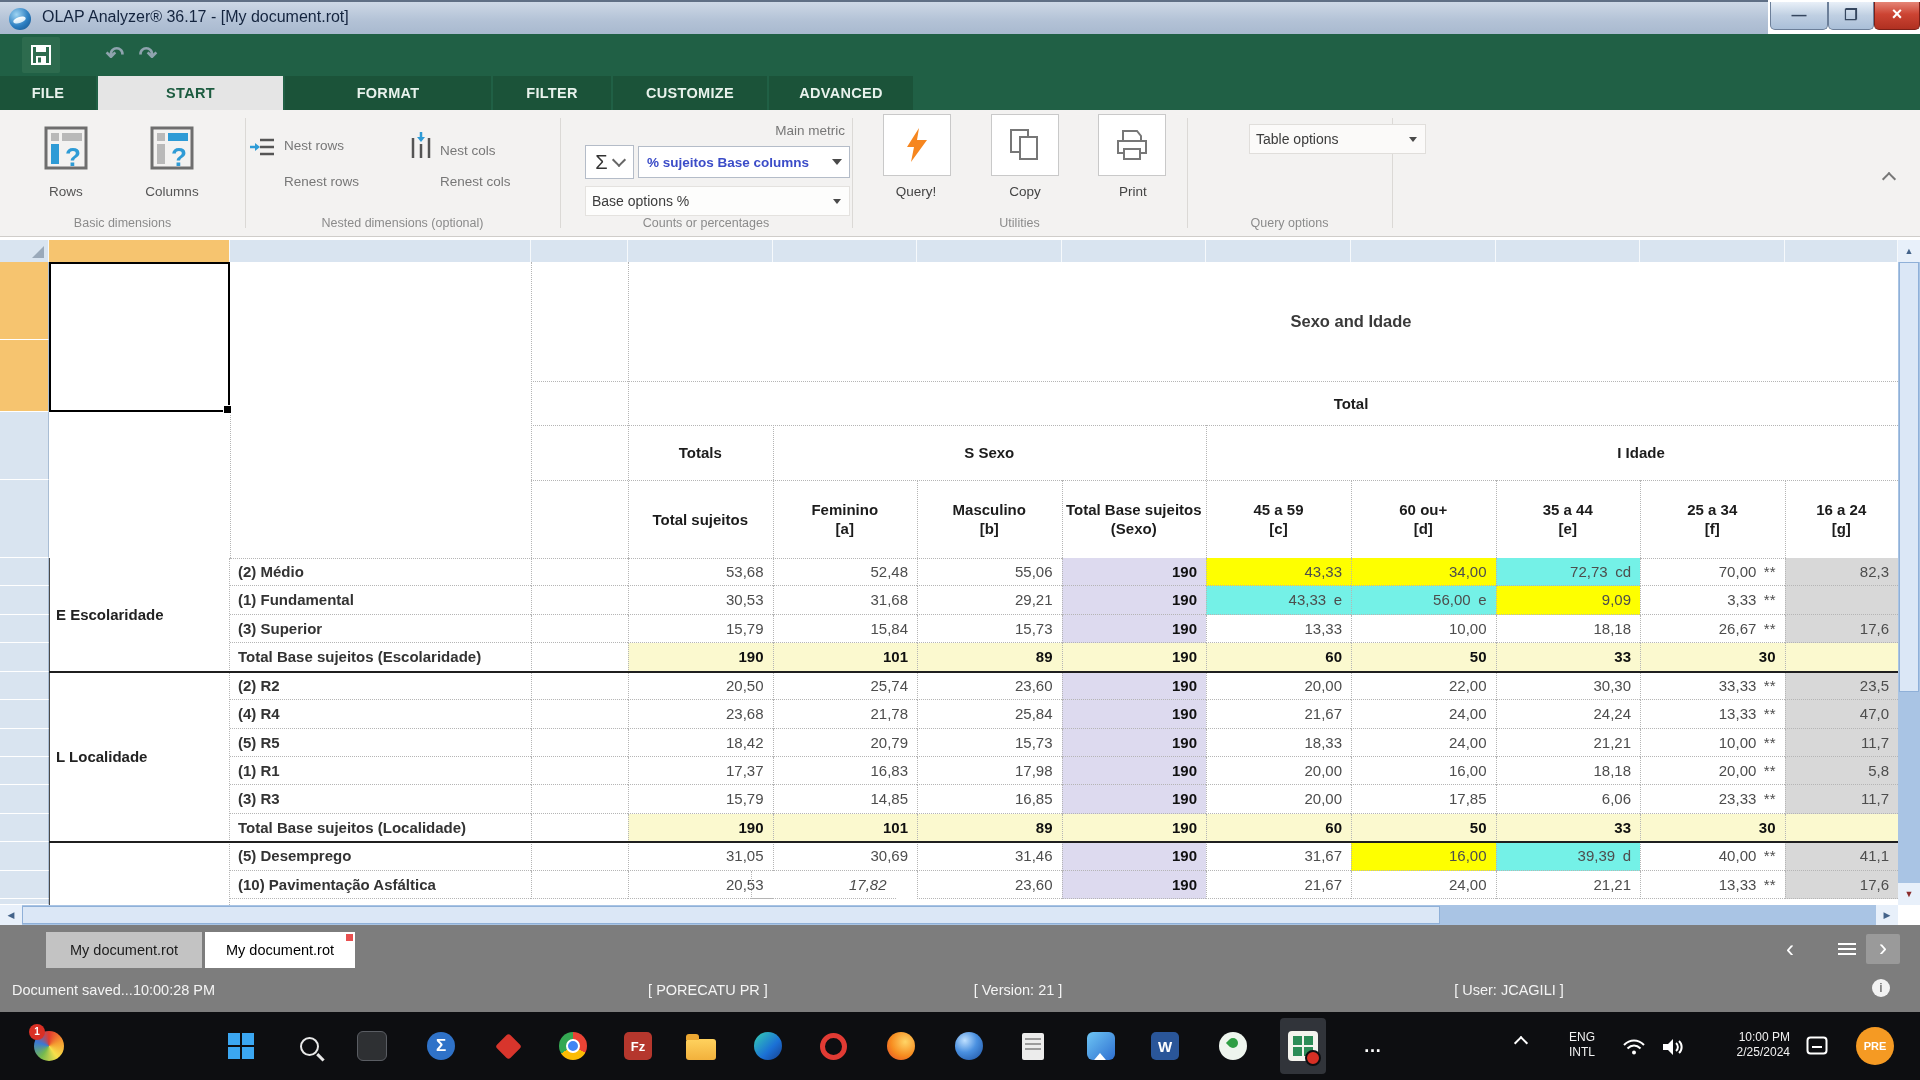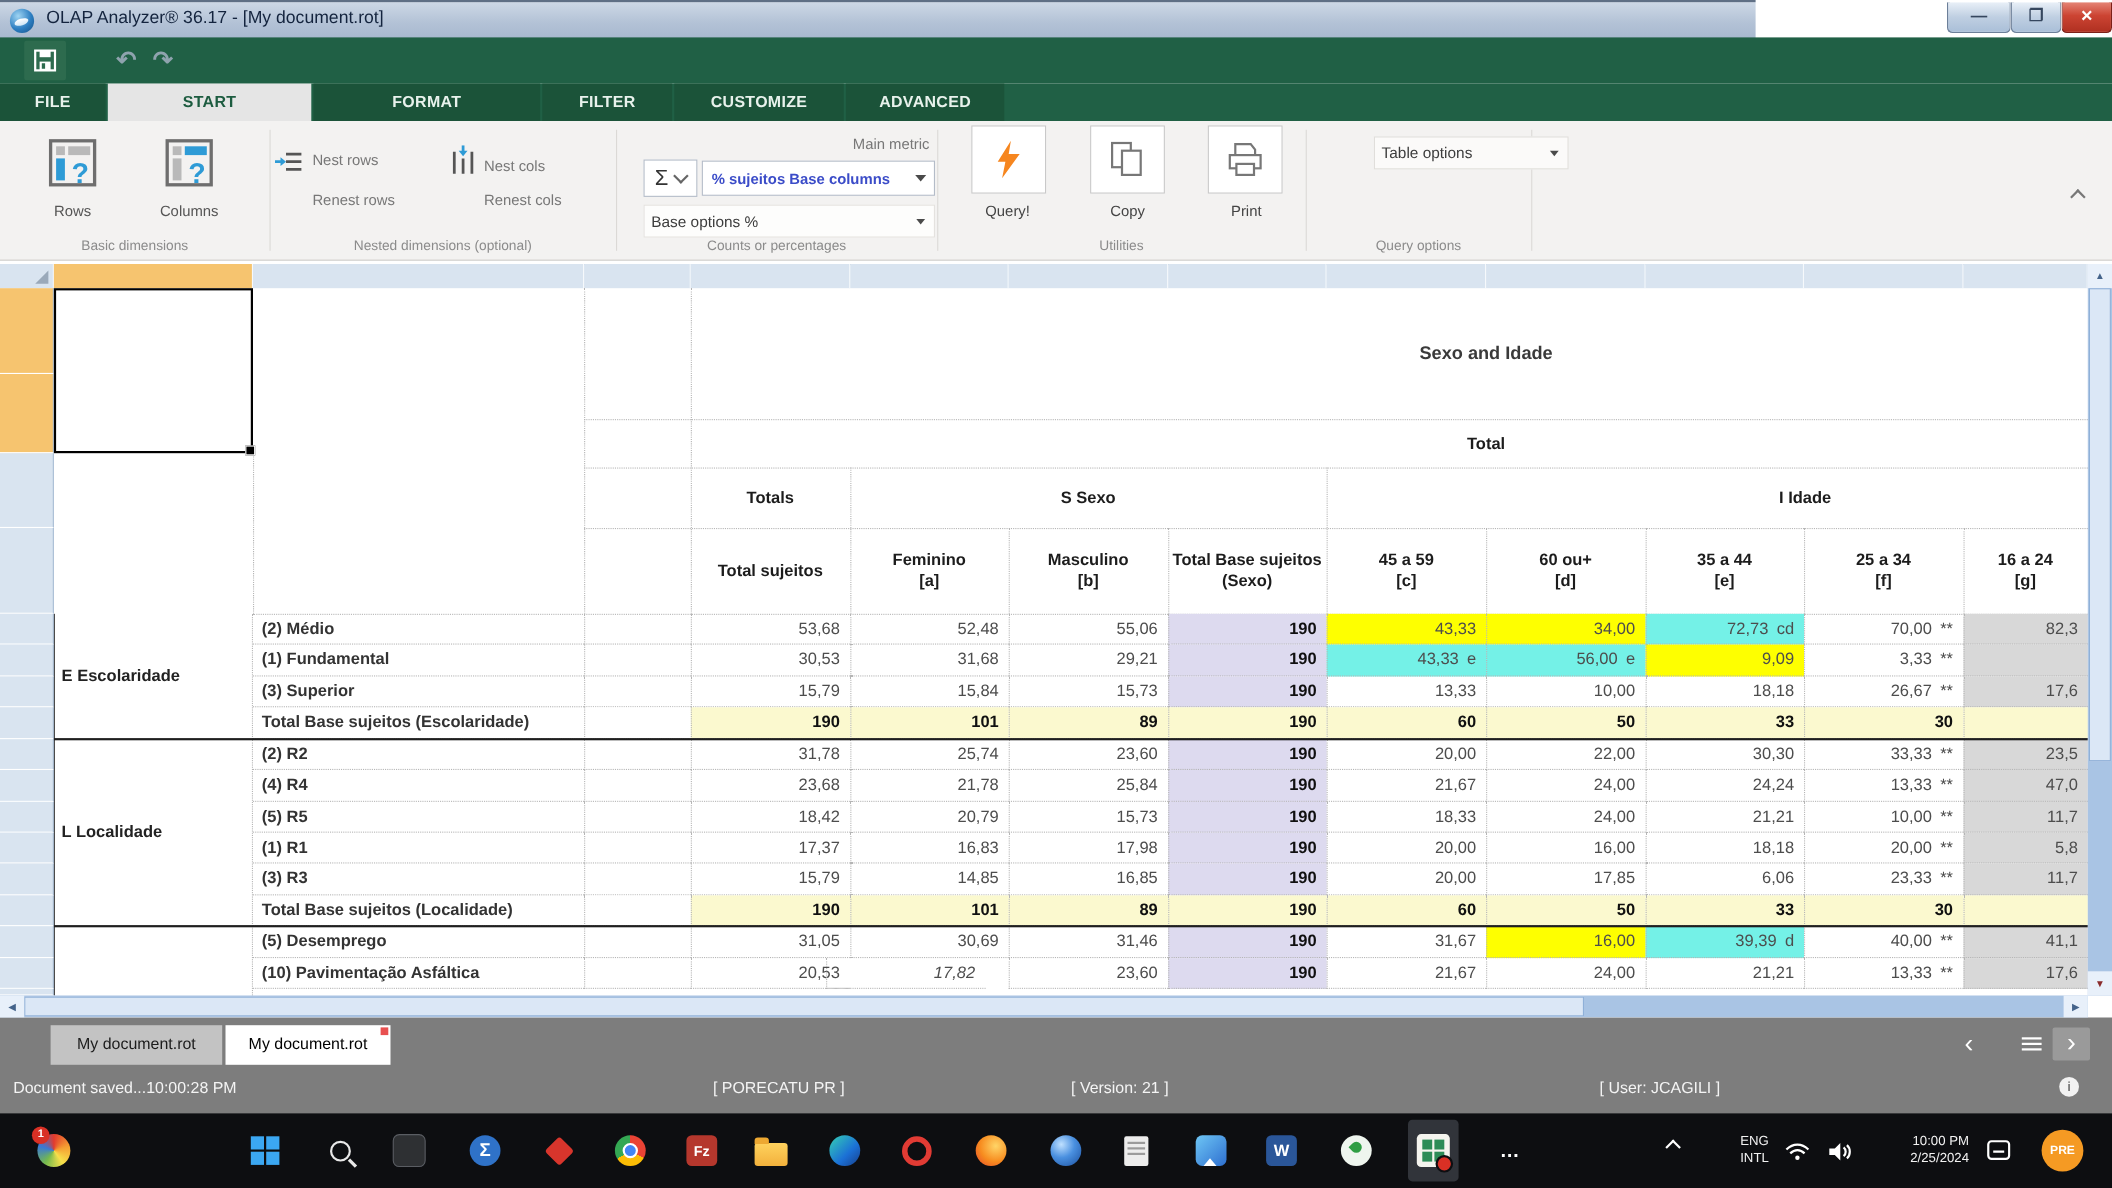--- a/index.html
+++ b/index.html
@@ -2,21 +2,21 @@
 <html><head>
 <meta charset="utf-8">
 <style>
   html,body{margin:0;padding:0;background:#000;}
   .app{position:relative;width:1920px;height:1080px;overflow:hidden;background:#fff;
        font-family:"Liberation Sans",sans-serif;-webkit-font-smoothing:antialiased;}
   .abs{position:absolute;}
   .nowrap{white-space:nowrap;}
 
   
-  .titlebar{position:absolute;left:0;top:0;width:1596px;height:34px;
+  .titlebar{position:absolute;left:0;top:0;width:1768px;height:34px;
     background:linear-gradient(#cdd8e6 0%,#b3c2d6 55%,#a7b8ce 100%);border-top:2px solid #5f6f85;}
   .appicon{position:absolute;left:9px;top:6px;width:22px;height:22px;border-radius:50%;
     background:radial-gradient(circle at 34% 30%,#9fd4f2,#2d7fc2 55%,#134f86);}
   .appicon:after{content:'';position:absolute;left:4px;top:9px;width:13px;height:6px;border-radius:50%;
     background:linear-gradient(#ffffff,#cfe7f7);transform:rotate(-18deg);}
   .wtitle{position:absolute;left:42px;top:6px;font-size:16px;color:#14243e;}
   .winbtn{position:absolute;top:0;height:27px;border:1px solid #6c7f99;border-top:none;border-radius:0 0 5px 5px;
     background:linear-gradient(#e9f0f8,#bfcfe2 50%,#aabfd8);color:#35465e;text-align:center;line-height:25px;font-size:15px;font-weight:bold;}
   .winbtn.close{background:linear-gradient(#e58576,#cc4433 45%,#b03021);color:#fff;border-color:#7c2018;}
 
@@ -116,21 +116,21 @@
   .ic-photos:after{content:'';position:absolute;bottom:-6px;left:2px;border:11px solid transparent;border-bottom:13px solid #fff;}
   .ic-word{width:28px;height:28px;border-radius:5px;background:#2a5699;color:#fff;font-weight:bold;font-size:15px;
     display:flex;align-items:center;justify-content:center;}
   .ic-maps{width:28px;height:28px;border-radius:50%;background:#eef5ee;position:relative;}
   .ic-maps:after{content:'';position:absolute;left:9px;top:6px;width:10px;height:10px;background:#2f9e44;
     border-radius:50% 50% 50% 0;transform:rotate(45deg);}
   .ic-olap{width:30px;height:30px;background:#f4f4ee;border-radius:4px;display:flex;align-items:center;justify-content:center;}
   .olap-grid{display:grid;grid-template-columns:9px 9px;grid-template-rows:9px 9px;gap:2px;}
   .olap-grid i{background:#2c8c57;display:block;}
   .ic-more{color:#fff;font-size:18px;font-weight:bold;letter-spacing:1px;}
-  .traytxt{color:#f2f2f2;font-size:12px;line-height:15px;text-align:right;}
+  .traytxt{color:#f2f2f2;font-size:12px;line-height:15px;text-align:center;}
   .pre-badge{position:absolute;width:38px;height:38px;border-radius:50%;background:#f59a23;color:#fff;font-weight:bold;
     font-size:11px;display:flex;align-items:center;justify-content:center;}
   .bars i{display:block;width:18px;height:2px;background:#fff;margin:3px 0;}
 </style>
 </head>
 <body>
 
 <div class="app">
 
   <div class="titlebar">
@@ -424,21 +424,21 @@
       <div class=" cell num b bg-cream" style="left: 917px; top: 403.26px; width: 144.5px; height: 28.42px; line-height: 28.42px;">89</div>
       <div class=" cell num b bg-cream" style="left: 1061.5px; top: 403.26px; width: 144.5px; height: 28.42px; line-height: 28.42px;">190</div>
       <div class=" cell num b bg-cream" style="left: 1206px; top: 403.26px; width: 145px; height: 28.42px; line-height: 28.42px;">60</div>
       <div class=" cell num b bg-cream" style="left: 1351px; top: 403.26px; width: 144.5px; height: 28.42px; line-height: 28.42px;">50</div>
       <div class=" cell num b bg-cream" style="left: 1495.5px; top: 403.26px; width: 144.5px; height: 28.42px; line-height: 28.42px;">33</div>
       <div class=" cell num b bg-cream" style="left: 1640px; top: 403.26px; width: 144.5px; height: 28.42px; line-height: 28.42px;">30</div>
       <div class=" cell num b bg-cream" style="left: 1784.5px; top: 403.26px; width: 113.5px; height: 28.42px; line-height: 28.42px;"></div>
       <div class="dimbox" style="top: 318px; height: 113.68px;">E Escolaridade</div>
       <div class=" cell" style="left: 230px; top: 431.68px; width: 301px; height: 28.42px; line-height: 28.42px; padding-left: 8px; font-weight: bold; color: rgb(51, 51, 51); border-left: none;">(2) R2</div>
       <div class=" cell" style="left: 531px; top: 431.68px; width: 97px; height: 28.42px;"></div>
-      <div class=" cell num" style="left: 628px; top: 431.68px; width: 144.5px; height: 28.42px; line-height: 28.42px;">31,78</div>
+      <div class=" cell num" style="left: 628px; top: 431.68px; width: 144.5px; height: 28.42px; line-height: 28.42px;">20,50</div>
       <div class=" cell num" style="left: 772.5px; top: 431.68px; width: 144.5px; height: 28.42px; line-height: 28.42px;">25,74</div>
       <div class=" cell num" style="left: 917px; top: 431.68px; width: 144.5px; height: 28.42px; line-height: 28.42px;">23,60</div>
       <div class=" cell num b bg-lav" style="left: 1061.5px; top: 431.68px; width: 144.5px; height: 28.42px; line-height: 28.42px;">190</div>
       <div class=" cell num" style="left: 1206px; top: 431.68px; width: 145px; height: 28.42px; line-height: 28.42px;">20,00</div>
       <div class=" cell num" style="left: 1351px; top: 431.68px; width: 144.5px; height: 28.42px; line-height: 28.42px;">22,00</div>
       <div class=" cell num" style="left: 1495.5px; top: 431.68px; width: 144.5px; height: 28.42px; line-height: 28.42px;">30,30</div>
       <div class=" cell num" style="left: 1640px; top: 431.68px; width: 144.5px; height: 28.42px; line-height: 28.42px;">33,33 **</div>
       <div class=" cell num bg-g" style="left: 1784.5px; top: 431.68px; width: 113.5px; height: 28.42px; line-height: 28.42px;">23,5</div>
       <div class=" cell" style="left: 230px; top: 460.1px; width: 301px; height: 28.42px; line-height: 28.42px; padding-left: 8px; font-weight: bold; color: rgb(51, 51, 51); border-left: none;">(4) R4</div>
       <div class=" cell" style="left: 531px; top: 460.1px; width: 97px; height: 28.42px;"></div>

